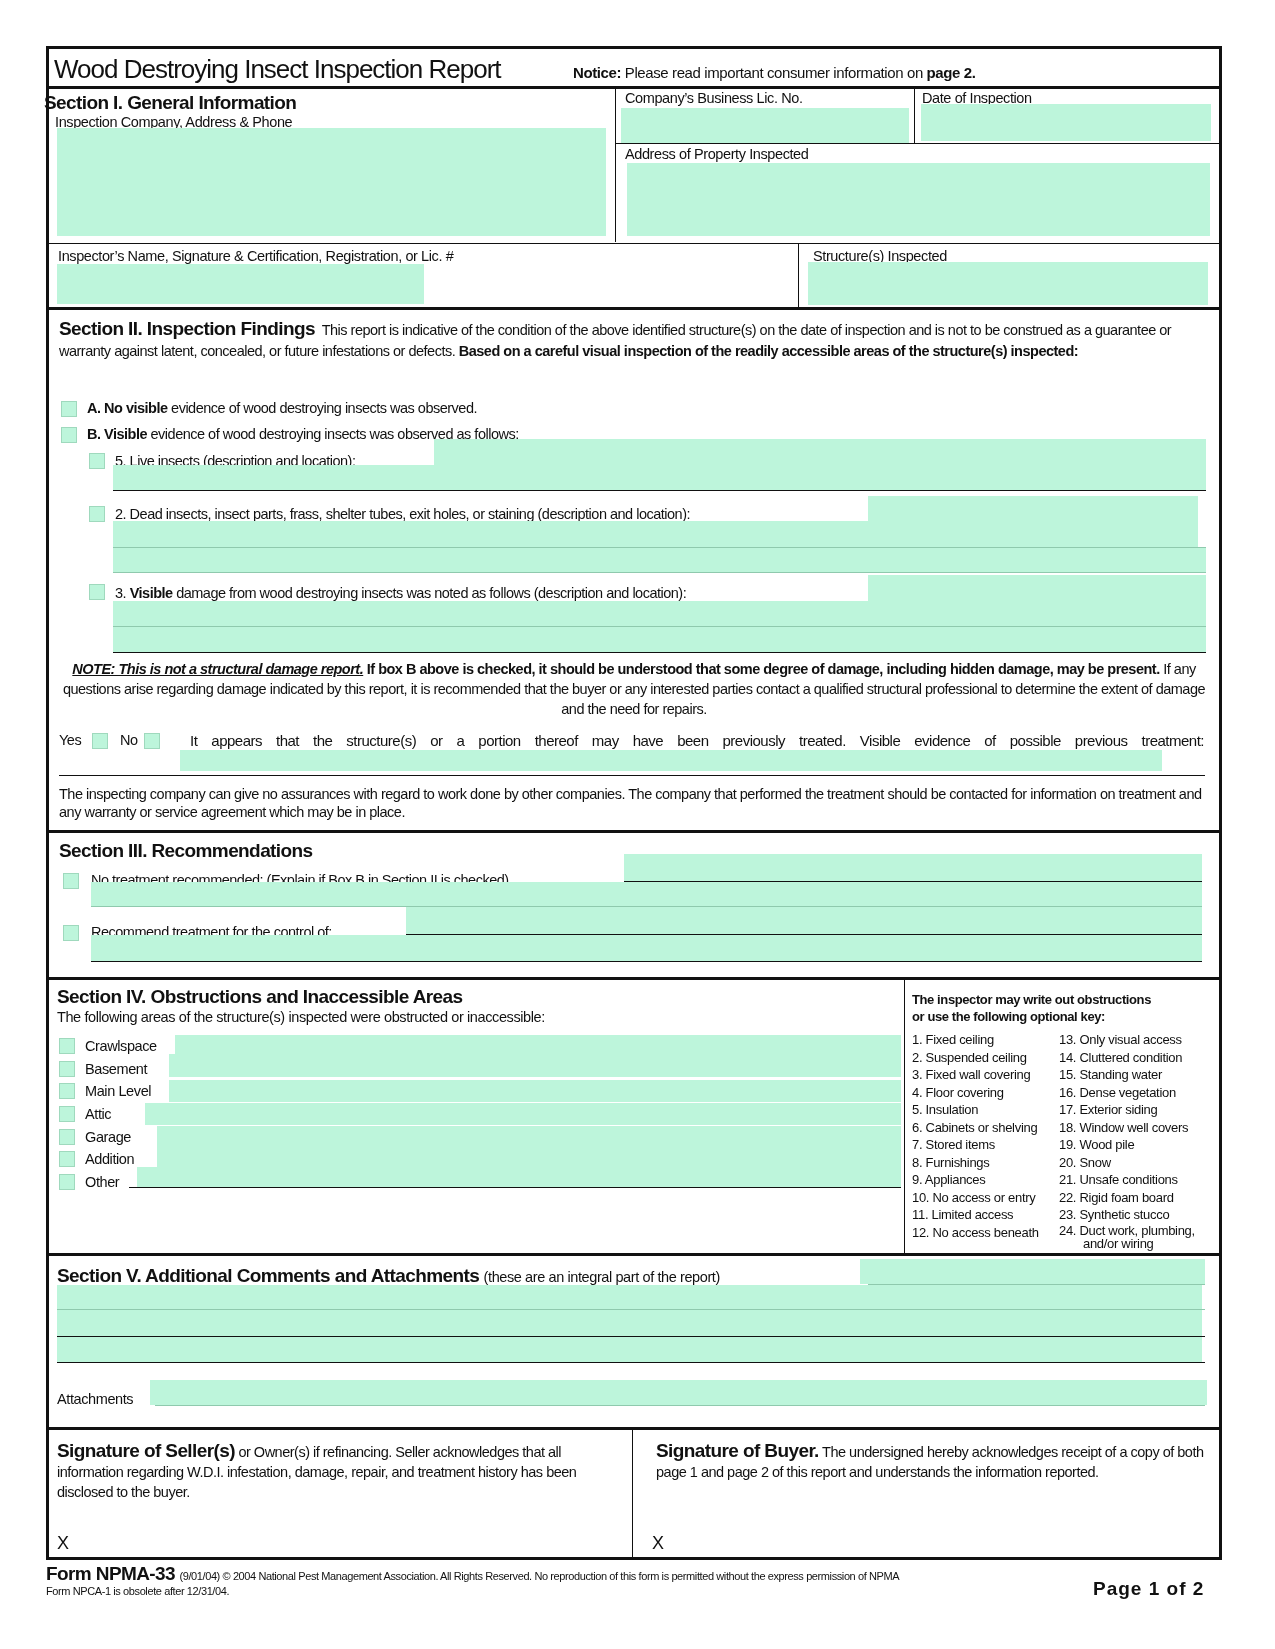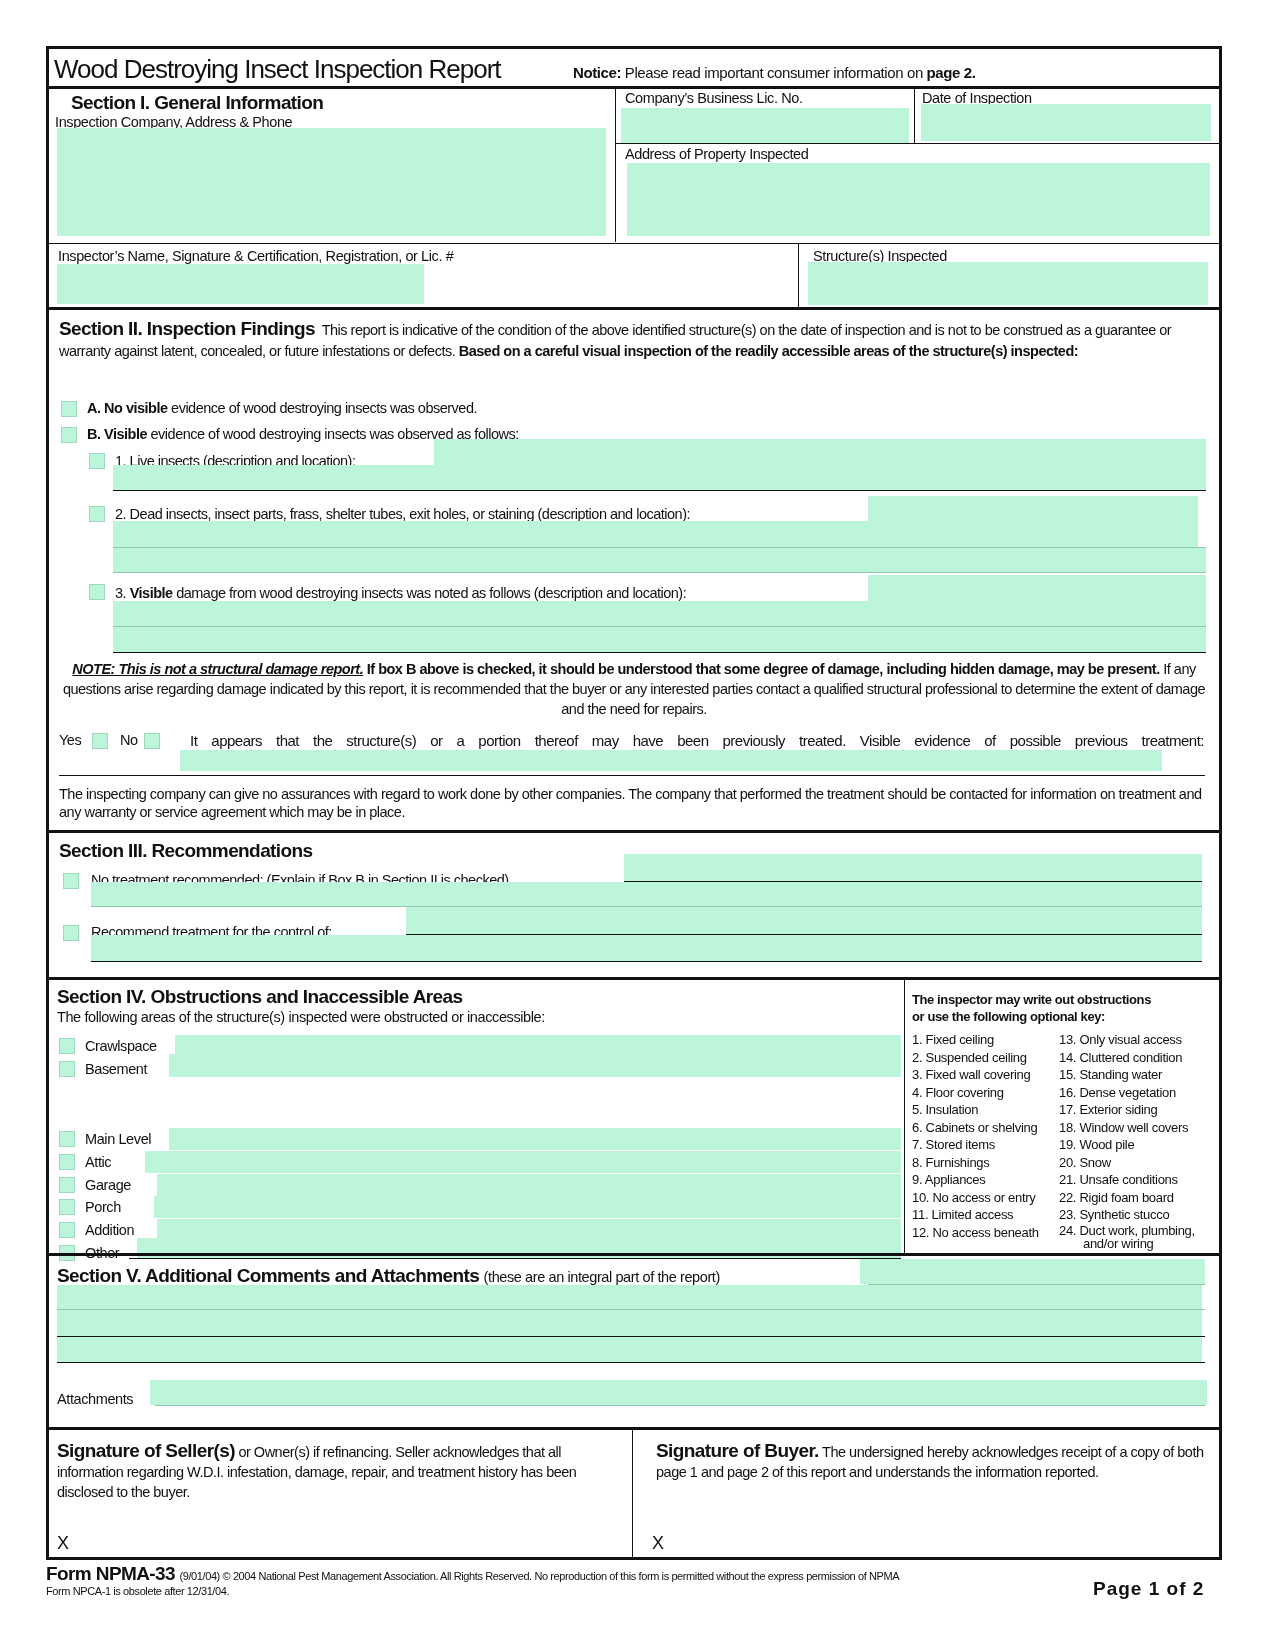--- a/index.html
+++ b/index.html
@@ -26,21 +26,21 @@
 <div class="frame"></div>
 
 <div class="abs title" style="left:54px;top:54px;">Wood Destroying Insect Inspection Report</div>
 <div class="abs lbl" style="left:573px;top:64px;font-size:15px;">
   <b>Notice:</b>
   <span>Please read important consumer information on</span>
   <b>page 2.</b>
 </div>
 <div class="hr3" style="top:86px;"></div>
 
-<div class="abs h" style="left:71px;top:92px;">Section I. General Information</div>
+<div class="abs h" style="left:44px;top:92px;">Section I. General Information</div>
 <div class="abs lbl" style="left:55px;top:114px;">Inspection Company, Address &amp; Phone</div>
 <div class="fld" style="left:57px;top:128px;width:549px;height:108px;"></div>
 
 <div class="vr" style="left:615px;top:88px;height:154px;"></div>
 <div class="abs lbl" style="left:625px;top:90px;">Company’s Business Lic. No.</div>
 <div class="fld" style="left:621px;top:108px;width:288px;height:35px;"></div>
 <div class="vr" style="left:914px;top:88px;height:56px;"></div>
 <div class="abs lbl" style="left:922px;top:90px;">Date of Inspection</div>
 <div class="fld" style="left:921px;top:104px;width:290px;height:37px;"></div>
 <div class="ln" style="left:615px;top:143px;width:604px;"></div>
@@ -60,21 +60,21 @@
   <span>This report is indicative of the condition of the above identified structure(s) on the date of inspection and is not to be construed as a guarantee or warranty against latent, concealed, or future infestations or defects.</span>
   <b>Based on a careful visual inspection of the readily accessible areas of the structure(s) inspected:</b>
 </div>
 
 <div class="cb" style="left:61px;top:401px;"></div>
 <div class="abs txt" style="left:87px;top:399px;"><b>A. No visible</b> <span>evidence of wood destroying insects was observed.</span></div>
 <div class="cb" style="left:61px;top:427px;"></div>
 <div class="abs txt" style="left:87px;top:425px;"><b>B. Visible</b> <span>evidence of wood destroying insects was observed as follows:</span></div>
 
 <div class="cb" style="left:89px;top:453px;"></div>
-<div class="abs txt" style="left:115px;top:452px;">1. Live insects (description and location):</div>
+<div class="abs txt" style="left:115px;top:452px;">5. Live insects (description and location):</div>
 <div class="fld" style="left:434px;top:439px;width:772px;height:26px;"></div>
 <div class="lnd" style="left:434px;top:465px;width:772px;"></div>
 <div class="fld" style="left:113px;top:465px;width:1093px;height:25px;"></div>
 <div class="ln" style="left:113px;top:490px;width:1093px;"></div>
 
 <div class="cb" style="left:89px;top:506px;"></div>
 <div class="abs txt" style="left:115px;top:505px;">2. Dead insects, insect parts, frass, shelter tubes, exit holes, or staining (description and location):</div>
 <div class="fld" style="left:868px;top:496px;width:330px;height:25px;"></div>
 <div class="fld" style="left:113px;top:521px;width:1085px;height:26px;"></div>
 <div class="lnd" style="left:113px;top:547px;width:1093px;"></div>
@@ -127,39 +127,34 @@
   <div style="position:relative;height:22.7px;">
       <span class="cb" style="left:2px;top:3px;"></span>
       <span class="abs lbl" style="left:28px;top:3px;">Crawlspace</span>
       <span class="fld" style="left:118px;top:0px;width:726px;height:22px;"></span>
     </div>
   <div style="position:relative;height:22.7px;">
       <span class="cb" style="left:2px;top:3px;"></span>
       <span class="abs lbl" style="left:28px;top:3px;">Basement</span>
       <span class="fld" style="left:112px;top:-4px;width:732px;height:23px;"></span>
     </div>
-  <div style="position:relative;height:22.7px;margin-top:48px;">
+  <div style="position:relative;height:22.7px;">
       <span class="cb" style="left:2px;top:3px;"></span>
       <span class="abs lbl" style="left:28px;top:3px;">Main Level</span>
       <span class="fld" style="left:112px;top:0px;width:732px;height:22px;"></span>
     </div>
   <div style="position:relative;height:22.7px;">
       <span class="cb" style="left:2px;top:3px;"></span>
       <span class="abs lbl" style="left:28px;top:3px;">Attic</span>
       <span class="fld" style="left:88px;top:0px;width:756px;height:22px;"></span>
     </div>
   <div style="position:relative;height:22.7px;">
       <span class="cb" style="left:2px;top:3px;"></span>
       <span class="abs lbl" style="left:28px;top:3px;">Garage</span>
       <span class="fld" style="left:100px;top:0px;width:744px;height:22px;"></span>
-    </div>
-  <div style="position:relative;height:22.7px;">
-      <span class="cb" style="left:2px;top:3px;"></span>
-      <span class="abs lbl" style="left:28px;top:3px;">Porch</span>
-      <span class="fld" style="left:97px;top:0px;width:747px;height:22px;"></span>
     </div>
   <div style="position:relative;height:22.7px;">
       <span class="cb" style="left:2px;top:3px;"></span>
       <span class="abs lbl" style="left:28px;top:3px;">Addition</span>
       <span class="fld" style="left:100px;top:0px;width:744px;height:22px;"></span>
     </div>
   <div style="position:relative;height:22.7px;">
       <span class="cb" style="left:2px;top:3px;"></span>
       <span class="abs lbl" style="left:28px;top:3px;">Other</span>
       <span class="fld" style="left:80px;top:-4px;width:764px;height:20px;"></span>

